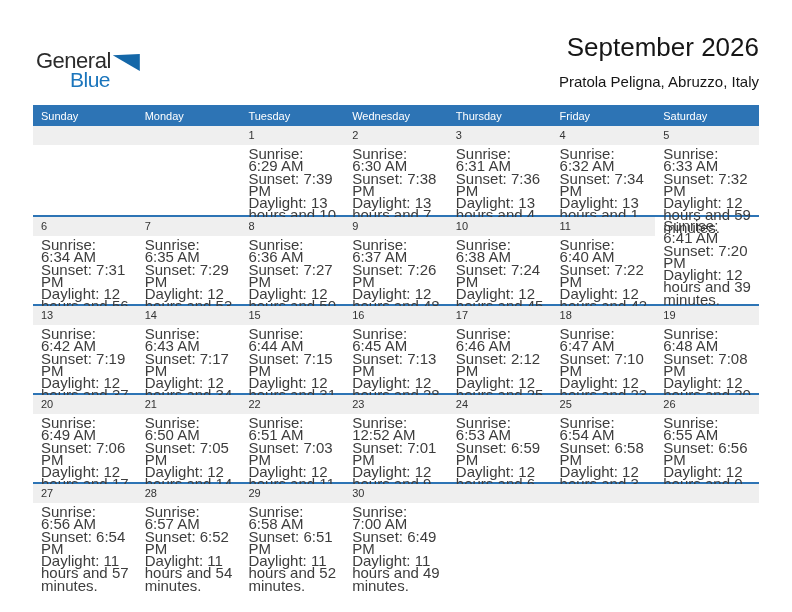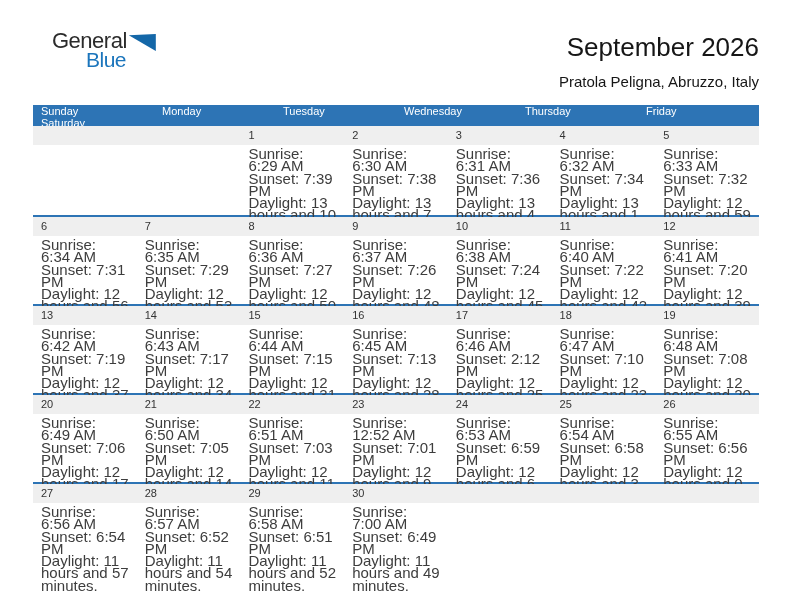--- a/index.html
+++ b/index.html
@@ -10,36 +10,36 @@
     --logo-dark:#2B2B2B;
     --header-text:#FFFFFF;
     --body-text:#3D3D3D;
   }
   *{margin:0;padding:0;box-sizing:border-box;}
   html,body{background:#fff;}
   body{font-family:"Liberation Sans", sans-serif;}
   .page{position:relative;width:792px;height:612px;background:#fff;overflow:hidden;}
 
   
-  .logo{position:absolute;left:36px;top:30px;width:140px;margin-left:16px;}
+  .logo{position:absolute;left:36px;top:50px;width:140px;}
   .logo-top{display:flex;align-items:flex-end;}
   .logo-general{font-size:22px;color:var(--logo-dark);letter-spacing:-0.5px;line-height:1;}
   .logo-triangle{width:27px;height:17px;background:#1467A8;margin:0 0 1px 2px;
     clip-path:polygon(0 8%,100% 0,100% 100%);}
   .logo-blue{font-size:21px;color:var(--logo-blue);letter-spacing:-0.5px;line-height:1;
     margin-top:-3px;padding-left:34px;}
 
   
   .title-block{position:absolute;right:33px;top:33px;text-align:right;color:#161616;}
   .title{font-size:26px;font-weight:400;line-height:1.15;}
   .subtitle{font-size:15px;font-weight:400;margin-top:10px;}
 
   
   .calendar{position:absolute;left:33px;top:105px;width:726px;}
-  .weekday-row{display:grid;grid-template-columns:repeat(6,1fr);background:var(--header-bg);
+  .weekday-row{display:grid;grid-template-columns:repeat(7,1fr);background:var(--header-bg);
     height:21px;align-items:center;}
   .weekday-row span{color:var(--header-text);font-size:11px;padding-left:8px;}
   .week-row{display:grid;grid-template-columns:repeat(7,1fr);height:89px;}
   .week-row + .week-row{border-top:2px solid var(--row-divider);height:89px;}
   .week-row:first-of-type{margin-top:1px;}
   .day-strip{height:19px;background:var(--day-strip-bg);font-size:11px;color:#333;
     padding:3px 0 0 8px;}
   .day-body{padding:3px 8px 0 8px;font-size:15px;line-height:12.3px;color:var(--body-text);}
 </style>
 </head>
@@ -164,21 +164,20 @@
         </div>
         <div class="day-cell">
           <div class="day-strip">11</div>
           <div class="day-body">
             <div>Sunrise: 6:40 AM</div>
             <div>Sunset: 7:22 PM</div>
             <div>Daylight: 12 hours and 42 minutes.</div>
           </div>
         </div>
         <div class="day-cell">
-          <div class="day-strip">12</div>
           <div class="day-body">
             <div>Sunrise: 6:41 AM</div>
             <div>Sunset: 7:20 PM</div>
             <div>Daylight: 12 hours and 39 minutes.</div>
           </div>
         </div>
       </div>
       <div class="week-row">
         <div class="day-cell">
           <div class="day-strip">13</div>

